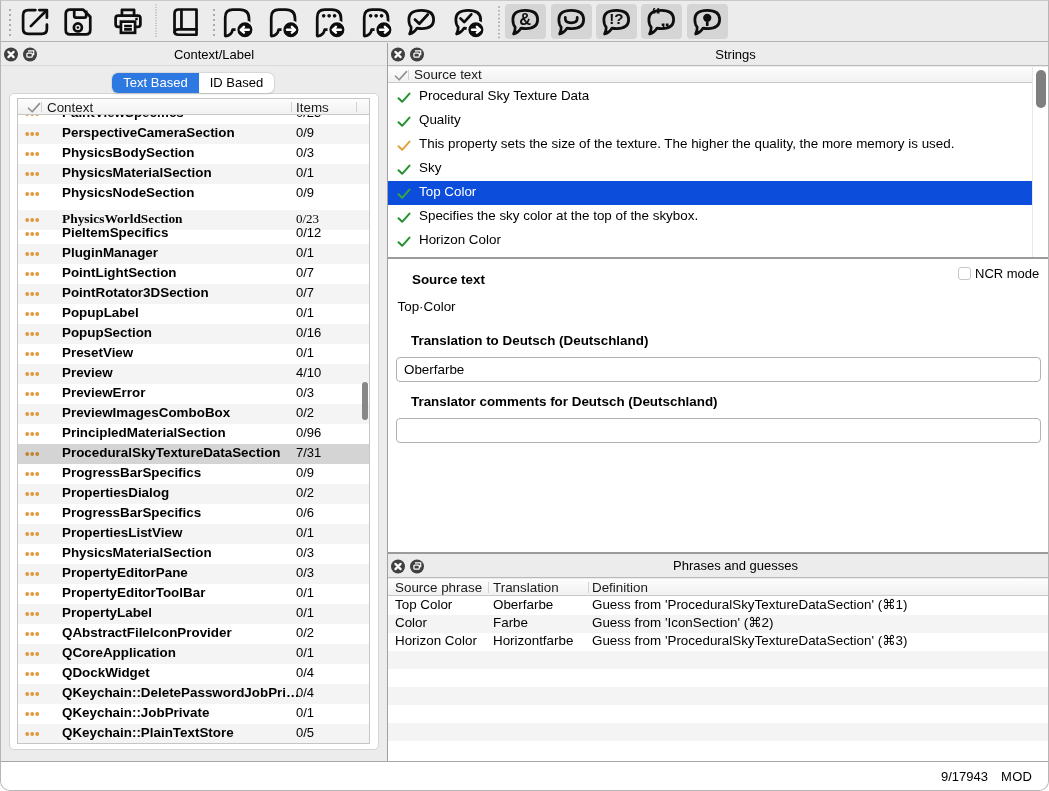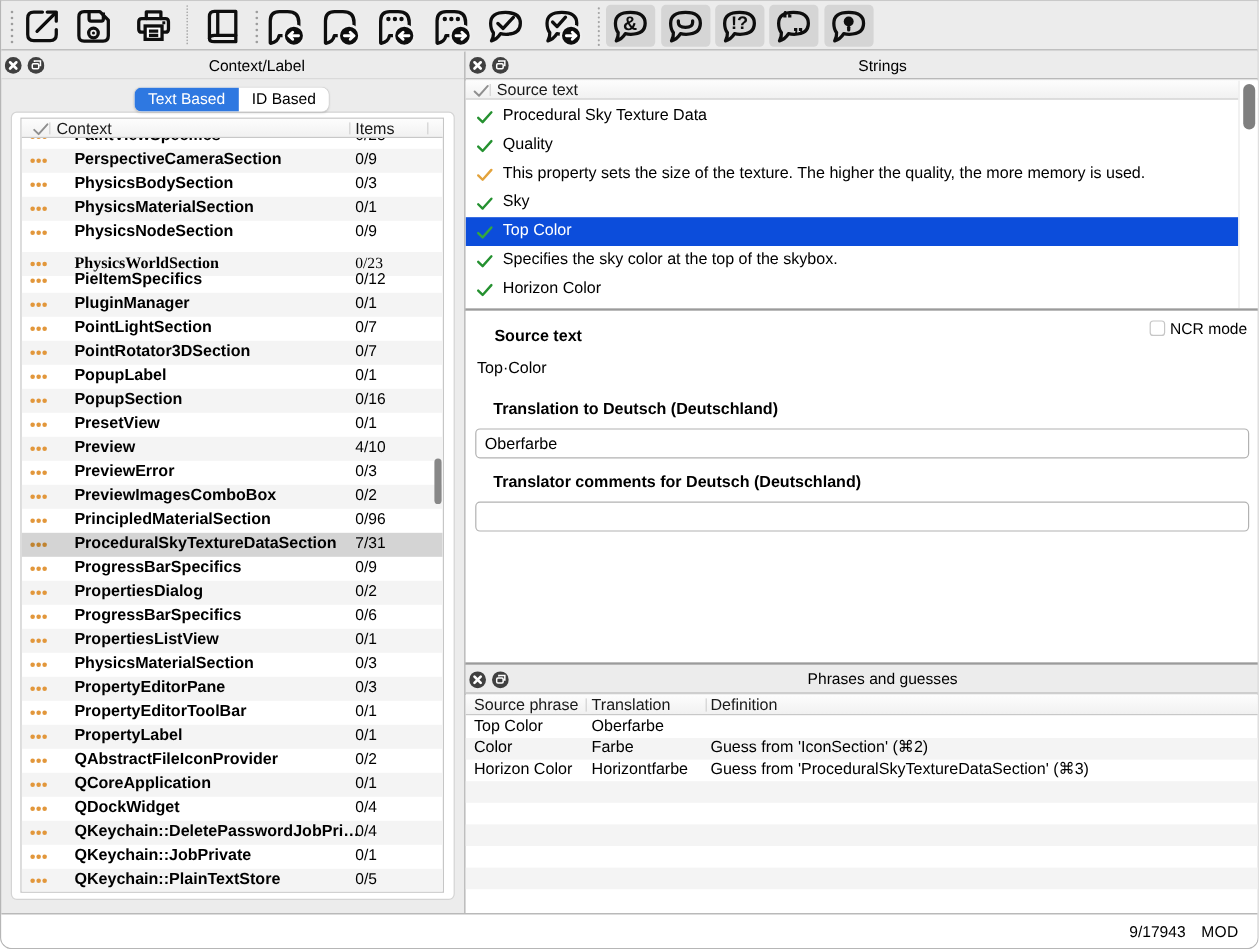--- a/index.html
+++ b/index.html
@@ -559,20 +559,21 @@
 <div class="abs hdrrow" style="left:0;top:0;width:662px;height:17px">
         <div class="abs" style="left:7px;top:1px">Source phrase</div>
         <div class="vsep" style="left:100px"></div>
         <div class="abs" style="left:105px;top:1px">Translation</div>
         <div class="vsep" style="left:200px"></div>
         <div class="abs" style="left:204px;top:1px">Definition</div>
       </div>
 <div class="abs" style="left:0;top:18px;width:662px;height:18px">
         <div class="abs" style="left:7px;top:0px">Top Color</div>
         <div class="abs" style="left:105px;top:0px">Oberfarbe</div>
+        <div class="abs" style="left:204px;top:0px;white-space:nowrap">Guess from 'ProceduralSkyTextureDataSection' (⌘1)</div>
       </div>
 <div class="abs stripe" style="left:0;top:36px;width:662px;height:18px">
         <div class="abs" style="left:7px;top:0px">Color</div>
         <div class="abs" style="left:105px;top:0px">Farbe</div>
         <div class="abs" style="left:204px;top:0px;white-space:nowrap">Guess from 'IconSection' (⌘2)</div>
       </div>
 <div class="abs" style="left:0;top:54px;width:662px;height:18px">
         <div class="abs" style="left:7px;top:0px">Horizon Color</div>
         <div class="abs" style="left:105px;top:0px">Horizontfarbe</div>
         <div class="abs" style="left:204px;top:0px;white-space:nowrap">Guess from 'ProceduralSkyTextureDataSection' (⌘3)</div>

